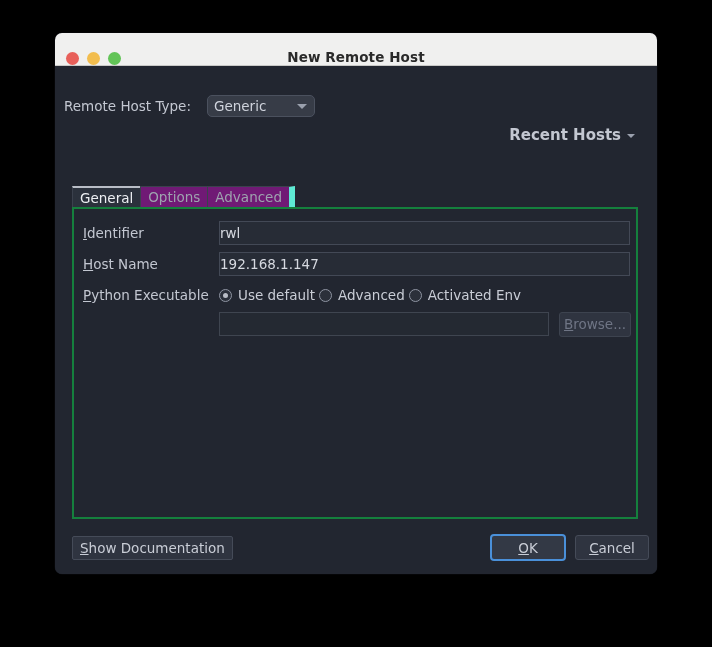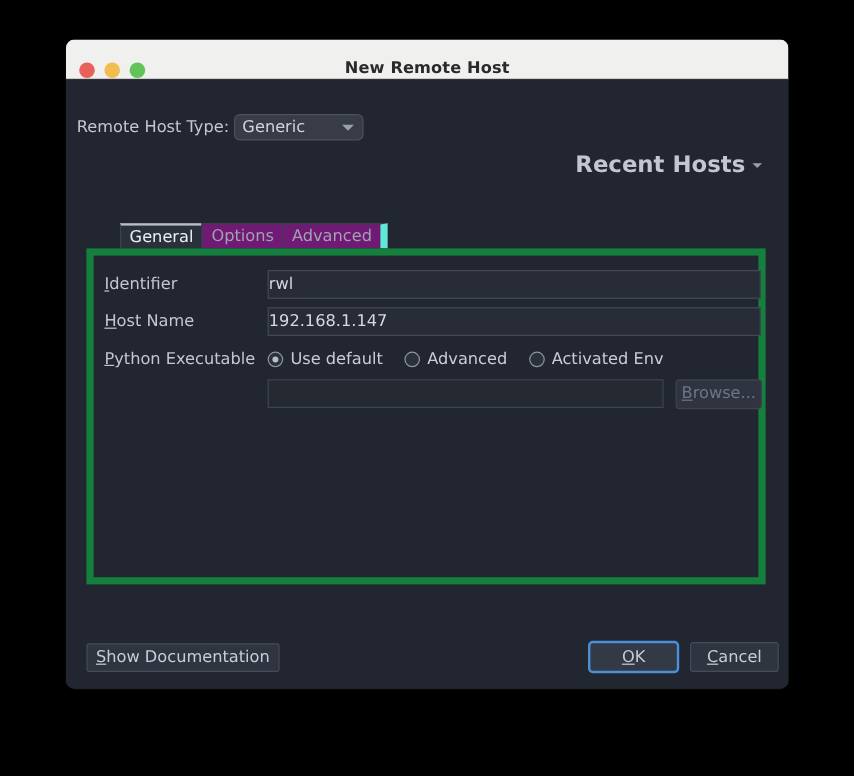--- a/index.html
+++ b/index.html
@@ -69,21 +69,21 @@
     padding: 0;
   }
 
   
   .host-type-row {
     position: absolute;
     left: 9px;
     top: 29px;
     display: flex;
     align-items: center;
-    gap: 4px;
+    gap: 16px;
   }
   .host-type-label {
     font-size: 13.5px;
     color: #c3c7d1;
   }
   .combo {
     position: relative;
     width: 108px;
     height: 22px;
     background: #373c47;
@@ -113,39 +113,38 @@
   .recent-hosts {
     position: absolute;
     right: 22px;
     top: 60px;
     display: flex;
     align-items: center;
     gap: 6px;
     cursor: pointer;
   }
   .recent-hosts-label {
-    font-size: 19px;
+    font-size: 15px;
     font-weight: bold;
     color: #c3c7d1;
   }
   .recent-arrow {
     width: 0; height: 0;
     border-left: 4px solid transparent;
     border-right: 4px solid transparent;
     border-top: 4px solid #9aa0ad;
     margin-top: 2px;
   }
 
   
   .tabs {
     position: absolute;
     left: 17px;
     top: 120px;
     display: flex;
-    margin-left: 28px;
   }
   .tab {
     height: 22px;
     padding: 0 7px;
     display: flex;
     align-items: center;
     font-size: 13.5px;
     color: #9ea3af;
     background: #701a75;
     border: 1px solid #3b414d;
@@ -160,23 +159,23 @@
     border-top: 2px solid #b9bdc6;
     border-bottom-color: #2b313c;
   }
 
   
   .panel {
     position: absolute;
     left: 17px;
     top: 141px;
     width: 566px;
-    height: 280px;
+    height: 312px;
     background: #222630;
-    border: 6px solid #15803d;
+    border: 2px solid #15803d;
     box-sizing: border-box;
   }
 
   .field-row {
     position: absolute;
     left: 0;
     width: 100%;
     display: flex;
     align-items: center;
   }
@@ -205,21 +204,21 @@
   }
   .text-input::placeholder { color: #6a7080; }
   .text-input:disabled { color: #6a7080; }
 
   
   .radio-group {
     position: absolute;
     left: 145px;
     display: flex;
     align-items: center;
-    gap: 18px;
+    gap: 4px;
   }
   .radio-opt {
     display: flex;
     align-items: center;
     gap: 6px;
     cursor: pointer;
   }
   .radio-mark {
     width: 13px;
     height: 13px;

